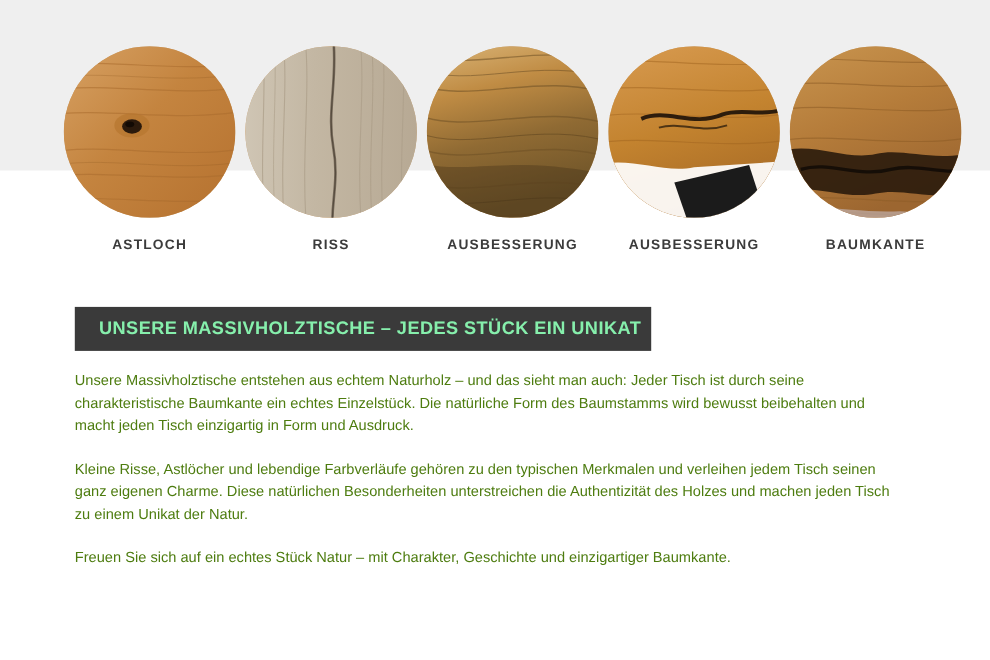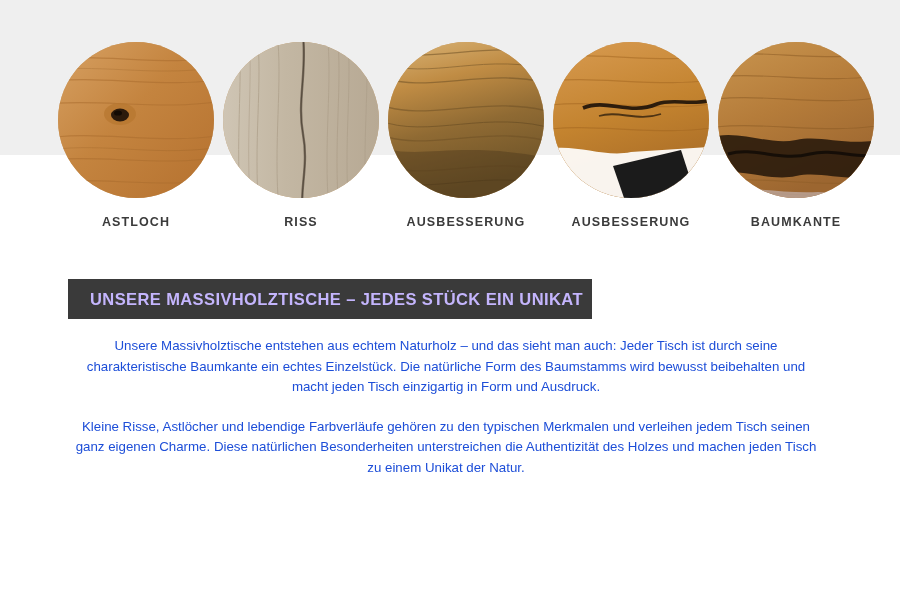--- a/index.html
+++ b/index.html
@@ -76,39 +76,38 @@
     top: 279px;
     width: 524px;
     height: 40px;
     background: #3a3a3a;
     display: flex;
     align-items: center;
     padding-left: 22px;
     box-sizing: border-box;
   }
   .heading-bar .heading-text {
-    color: #c4b5fd;
+    color: #86efac;
     font-size: 16.5px;
     font-weight: bold;
     letter-spacing: 0.4px;
   }
 
   
   .copy {
     position: absolute;
     left: 68px;
     top: 336px;
     width: 756px;
   }
   .copy p {
     margin: 0 0 19px 0;
     font-size: 13.3px;
     line-height: 20.5px;
-    color: #1d4ed8;
-    text-align: center;
+    color: #4d7c0f;
   }
   .copy p:last-child {
     margin-bottom: 0;
   }
 </style>
 </head>
 <body>
 
 <div class="page">
 
@@ -263,15 +262,16 @@
 
   </div>
 
   <div class="heading-bar">
     <span class="heading-text">UNSERE MASSIVHOLZTISCHE – JEDES STÜCK EIN UNIKAT</span>
   </div>
 
   <div class="copy">
     <p>Unsere Massivholztische entstehen aus echtem Naturholz – und das sieht man auch: Jeder Tisch ist durch seine charakteristische Baumkante ein echtes Einzelstück. Die natürliche Form des Baumstamms wird bewusst beibehalten und macht jeden Tisch einzigartig in Form und Ausdruck.</p>
     <p>Kleine Risse, Astlöcher und lebendige Farbverläufe gehören zu den typischen Merkmalen und verleihen jedem Tisch seinen ganz eigenen Charme. Diese natürlichen Besonderheiten unterstreichen die Authentizität des Holzes und machen jeden Tisch zu einem Unikat der Natur.</p>
+    <p>Freuen Sie sich auf ein echtes Stück Natur – mit Charakter, Geschichte und einzigartiger Baumkante.</p>
   </div>
 
 </div>
 
 </body></html>

